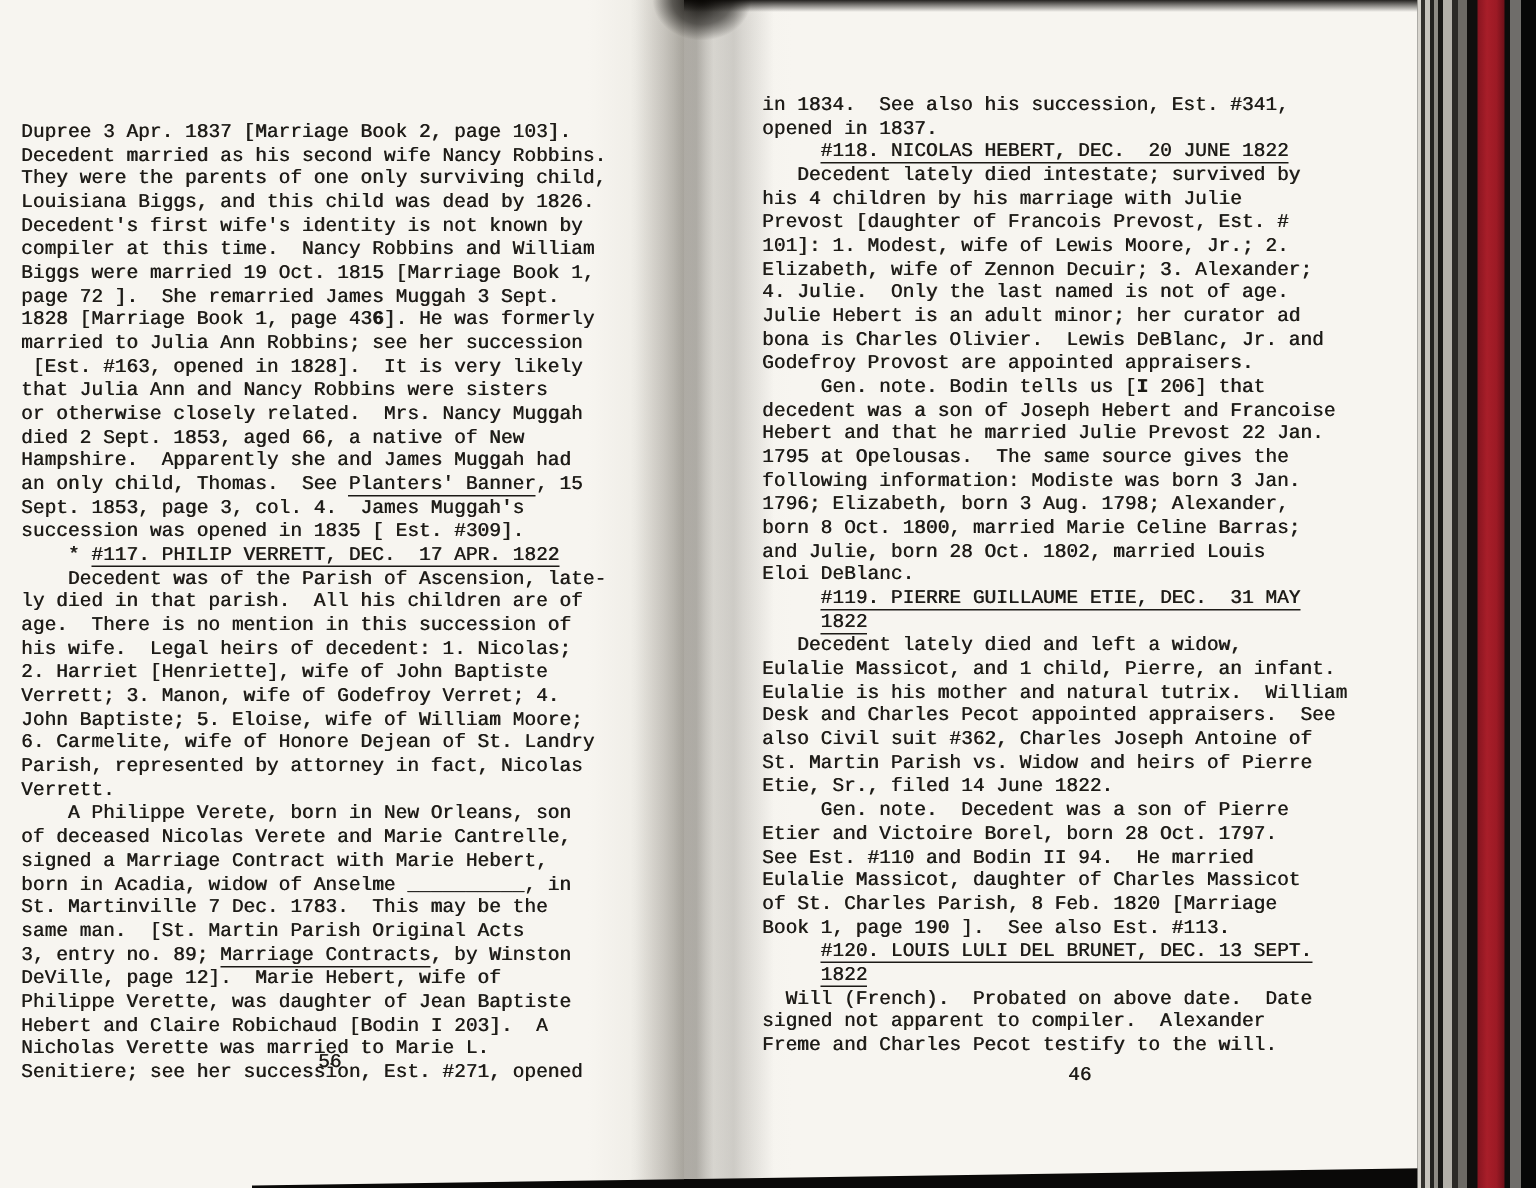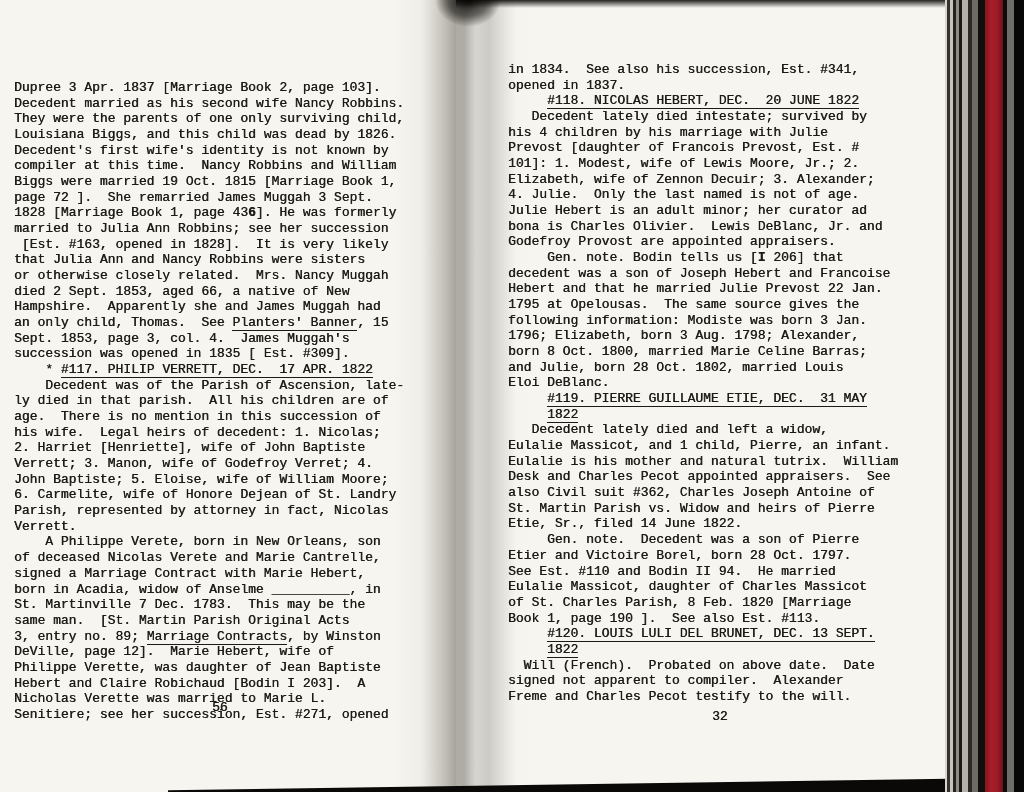--- a/index.html
+++ b/index.html
@@ -88,20 +88,20 @@
   <div class="page page-r"></div>
 
   <div class="gutter-shadow"></div>
   <div class="gutter-top-dark"></div>
   <div class="top-edge"></div>
 
   <div class="col col-l"><div class="line"><span>Dupree 3 Apr. 1837 [Marriage Book 2, page 103].</span></div><div class="line"><span>Decedent married as his second wife Nancy Robbins.</span></div><div class="line"><span>They were the parents of one only surviving child,</span></div><div class="line"><span>Louisiana Biggs, and this child was dead by 1826.</span></div><div class="line"><span>Decedent's first wife's identity is not known by</span></div><div class="line"><span>compiler at this time.  Nancy Robbins and William</span></div><div class="line"><span>Biggs were married 19 Oct. 1815 [Marriage Book 1,</span></div><div class="line"><span>page 72 ].  She remarried James Muggah 3 Sept.</span></div><div class="line"><span>1828 [Marriage Book 1, page 43</span><span class="b">6</span><span>]. He was formerly</span></div><div class="line"><span>married to Julia Ann Robbins; see her succession</span></div><div class="line"><span> [Est. #163, opened in 1828].  It is very likely</span></div><div class="line"><span>that Julia Ann and Nancy Robbins were sisters</span></div><div class="line"><span>or otherwise closely related.  Mrs. Nancy Muggah</span></div><div class="line"><span>died 2 Sept. 1853, aged 66, a native of New</span></div><div class="line"><span>Hampshire.  Apparently she and James Muggah had</span></div><div class="line"><span>an only child, Thomas.  See </span><span class="u">Planters' Banner</span><span>, 15</span></div><div class="line"><span>Sept. 1853, page 3, col. 4.  James Muggah's</span></div><div class="line"><span>succession was opened in 1835 [ Est. #309].</span></div><div class="line"><span>    * </span><span class="u">#117. PHILIP VERRETT, DEC.  17 APR. 1822</span></div><div class="line"><span>    Decedent was of the Parish of Ascension, late-</span></div><div class="line"><span>ly died in that parish.  All his children are of</span></div><div class="line"><span>age.  There is no mention in this succession of</span></div><div class="line"><span>his wife.  Legal heirs of decedent: 1. Nicolas;</span></div><div class="line"><span>2. Harriet [Henriette], wife of John Baptiste</span></div><div class="line"><span>Verrett; 3. Manon, wife of Godefroy Verret; 4.</span></div><div class="line"><span>John Baptiste; 5. Eloise, wife of William Moore;</span></div><div class="line"><span>6. Carmelite, wife of Honore Dejean of St. Landry</span></div><div class="line"><span>Parish, represented by attorney in fact, Nicolas</span></div><div class="line"><span>Verrett.</span></div><div class="line"><span>    A Philippe Verete, born in New Orleans, son</span></div><div class="line"><span>of deceased Nicolas Verete and Marie Cantrelle,</span></div><div class="line"><span>signed a Marriage Contract with Marie Hebert,</span></div><div class="line"><span>born in Acadia, widow of Anselme __________, in</span></div><div class="line"><span>St. Martinville 7 Dec. 1783.  This may be the</span></div><div class="line"><span>same man.  [St. Martin Parish Original Acts</span></div><div class="line"><span>3, entry no. 89; </span><span class="u">Marriage Contracts</span><span>, by Winston</span></div><div class="line"><span>DeVille, page 12].  Marie Hebert, wife of</span></div><div class="line"><span>Philippe Verette, was daughter of Jean Baptiste</span></div><div class="line"><span>Hebert and Claire Robichaud [Bodin I 203].  A</span></div><div class="line"><span>Nicholas Verette was married to Marie L.</span></div><div class="line"><span>Senitiere; see her succession, Est. #271, opened</span></div></div>
   <div class="pn pn-l">56</div>
 
   <div class="col col-r"><div class="line"><span>in 1834.  See also his succession, Est. #341,</span></div><div class="line"><span>opened in 1837.</span></div><div class="line"><span>     </span><span class="u">#118. NICOLAS HEBERT, DEC.  20 JUNE 1822</span></div><div class="line"><span>   Decedent lately died intestate; survived by</span></div><div class="line"><span>his 4 children by his marriage with Julie</span></div><div class="line"><span>Prevost [daughter of Francois Prevost, Est. #</span></div><div class="line"><span>101]: 1. Modest, wife of Lewis Moore, Jr.; 2.</span></div><div class="line"><span>Elizabeth, wife of Zennon Decuir; 3. Alexander;</span></div><div class="line"><span>4. Julie.  Only the last named is not of age.</span></div><div class="line"><span>Julie Hebert is an adult minor; her curator ad</span></div><div class="line"><span>bona is Charles Olivier.  Lewis DeBlanc, Jr. and</span></div><div class="line"><span>Godefroy Provost are appointed appraisers.</span></div><div class="line"><span>     Gen. note. Bodin tells us [</span><span class="b">I</span><span> 206] that</span></div><div class="line"><span>decedent was a son of Joseph Hebert and Francoise</span></div><div class="line"><span>Hebert and that he married Julie Prevost 22 Jan.</span></div><div class="line"><span>1795 at Opelousas.  The same source gives the</span></div><div class="line"><span>following information: Modiste was born 3 Jan.</span></div><div class="line"><span>1796; Elizabeth, born 3 Aug. 1798; Alexander,</span></div><div class="line"><span>born 8 Oct. 1800, married Marie Celine Barras;</span></div><div class="line"><span>and Julie, born 28 Oct. 1802, married Louis</span></div><div class="line"><span>Eloi DeBlanc.</span></div><div class="line"><span>     </span><span class="u">#119. PIERRE GUILLAUME ETIE, DEC.  31 MAY</span></div><div class="line"><span>     </span><span class="u">1822</span></div><div class="line"><span>   Decedent lately died and left a widow,</span></div><div class="line"><span>Eulalie Massicot, and 1 child, Pierre, an infant.</span></div><div class="line"><span>Eulalie is his mother and natural tutrix.  William</span></div><div class="line"><span>Desk and Charles Pecot appointed appraisers.  See</span></div><div class="line"><span>also Civil suit #362, Charles Joseph Antoine of</span></div><div class="line"><span>St. Martin Parish vs. Widow and heirs of Pierre</span></div><div class="line"><span>Etie, Sr., filed 14 June 1822.</span></div><div class="line"><span>     Gen. note.  Decedent was a son of Pierre</span></div><div class="line"><span>Etier and Victoire Borel, born 28 Oct. 1797.</span></div><div class="line"><span>See Est. #110 and Bodin II 94.  He married</span></div><div class="line"><span>Eulalie Massicot, daughter of Charles Massicot</span></div><div class="line"><span>of St. Charles Parish, 8 Feb. 1820 [Marriage</span></div><div class="line"><span>Book 1, page 190 ].  See also Est. #113.</span></div><div class="line"><span>     </span><span class="u">#120. LOUIS LULI DEL BRUNET, DEC. 13 SEPT.</span></div><div class="line"><span>     </span><span class="u">1822</span></div><div class="line"><span>  Will (French).  Probated on above date.  Date</span></div><div class="line"><span>signed not apparent to compiler.  Alexander</span></div><div class="line"><span>Freme and Charles Pecot testify to the will.</span></div></div>
-  <div class="pn pn-r">32</div>
+  <div class="pn pn-r">46</div>
 
   <div class="bottom-wedge"></div>
 
   <div class="fore-edge">
     <div class="ribbon"></div>
   </div>
 </div>
 
 </body></html>

